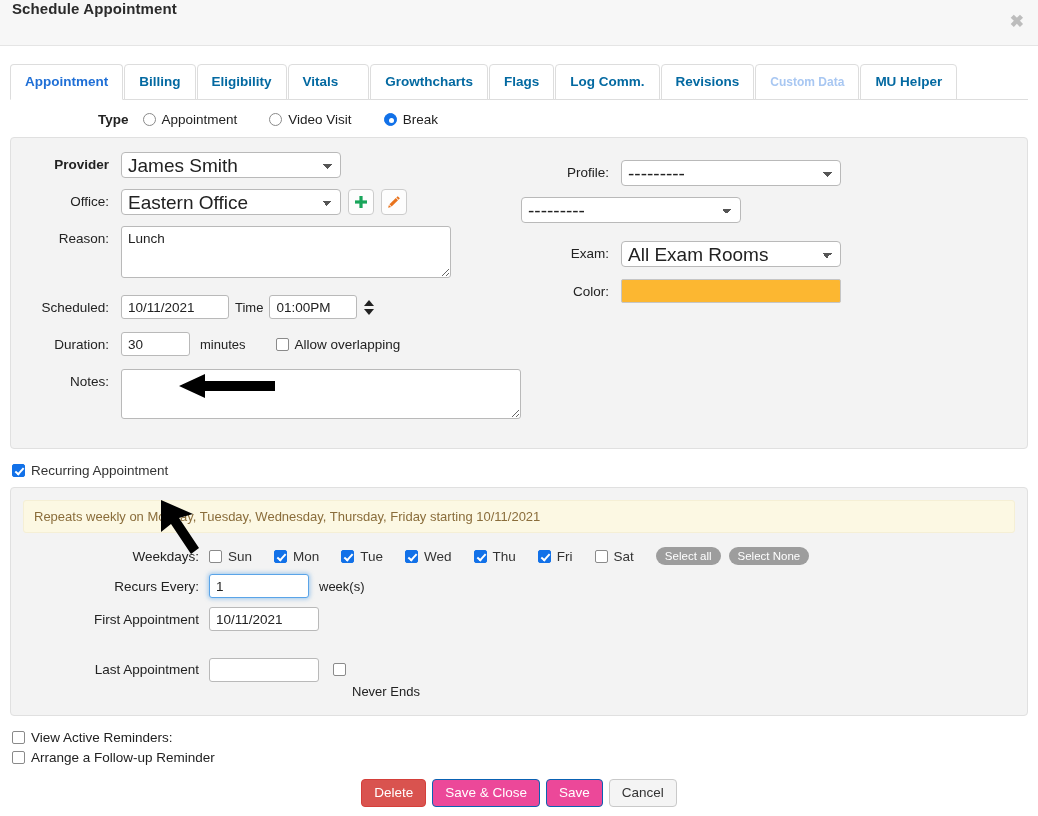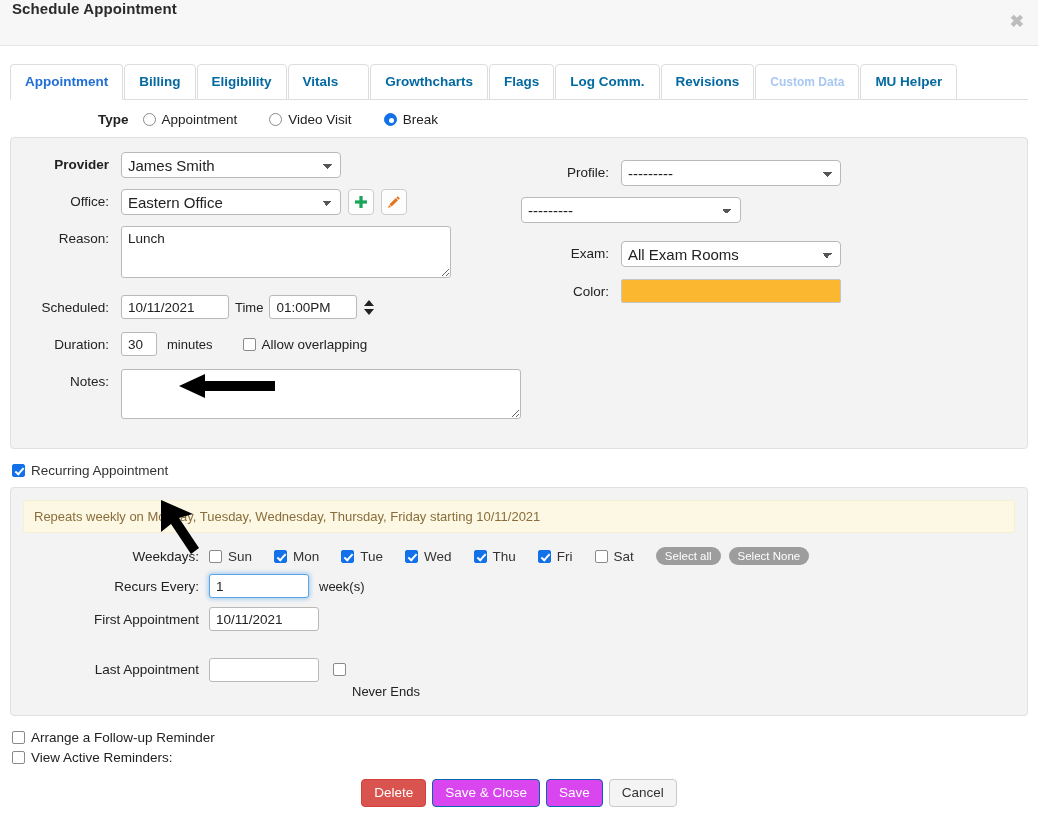--- a/index.html
+++ b/index.html
@@ -103,21 +103,21 @@
   .frm-row { display:flex; align-items:flex-start; margin-bottom:11px; }
   .frm-lbl {
     width: 100px; flex:none; text-align:right; padding-right:12px;
     font-size:13.5px; color:#222; line-height:26px;
   }
   .frm-lbl.bold { font-weight:bold; }
   .frm-lbl.two { line-height:19px; padding-top:4px; }
 
   select.ctl {
     height:26px; border:1px solid #b9b9b9; border-radius:4px;
-    background:#fff; font-size:15px; font-family:"Liberation Sans", sans-serif;
+    background:#fff; font-size:19px; font-family:"Liberation Sans", sans-serif;
     color:#222; padding:2px 22px 2px 6px;
     -webkit-appearance:none; appearance:none;
     background-image: linear-gradient(45deg, transparent 50%, #555 50%),
                       linear-gradient(135deg, #555 50%, transparent 50%);
     background-position: calc(100% - 13px) 11px, calc(100% - 8px) 11px;
     background-size: 5px 5px, 5px 5px;
     background-repeat: no-repeat;
   }
   select.w-prov { width: 220px; }
   select.w-off  { width: 220px; }
@@ -198,21 +198,21 @@
   .foot-checks { margin: 14px 0 0 2px; }
   .foot-checks .cbwrap { margin-bottom:5px; }
   .foot-checks .cbwrap label { font-size:13.5px; }
   .btn-row { display:flex; justify-content:center; gap:6px; margin-top:14px; }
   .btn {
     border:1px solid transparent; border-radius:4px;
     font-size:13.5px; font-family:"Liberation Sans", sans-serif;
     padding:6px 12px; cursor:pointer; line-height:1;
   }
   .btn-danger { background:#d9534f; border-color:#d43f3a; color:#fff; }
-  .btn-primary{ background:#d946ef; border-color:#0a62b3; color:#fff; }
+  .btn-primary{ background:#ec4899; border-color:#0a62b3; color:#fff; }
   .btn-default{ background:#f4f4f4; border-color:#c9c9c9; color:#333; }
 
   
   .anno { position:absolute; pointer-events:none; }
   #anno-reason { left:168px; top:236px; }
   #anno-duration { left:148px; top:360px; }
 </style>
 </head>
 <body>
 
@@ -309,21 +309,21 @@
               <span class="spinner">
                   <i class="up"></i>
                   <i class="dn"></i>
                 </span>
             </div>
           </div>
 
           <div class="frm-row">
             <div class="frm-lbl">Duration:</div>
             <div class="inline">
-              <input class="ctl" style="width: 36px;" value="30">
+              <input class="ctl" style="width: 69px;" value="30">
               <span class="mini-lbl" style="margin-left:10px;">minutes</span>
               <span class="cbwrap" style="margin-left:24px;">
                 <span class="cb"></span>
                 <label>Allow overlapping</label>
               </span>
             </div>
           </div>
 
           <div class="frm-row">
             <div class="frm-lbl">Notes:</div>
@@ -425,25 +425,25 @@
           <span class="cb"></span>
           <label style="font-size:13px;margin-top:44px;">Never Ends</label>
         </span>
       </div>
 
     </div>
 
     <div class="foot-checks">
       <div class="cbwrap">
         <span class="cb"></span>
-        <label>Arrange a Follow-up Reminder</label>
+        <label>View Active Reminders:</label>
       </div>
       <div class="cbwrap">
         <span class="cb"></span>
-        <label>View Active Reminders:</label>
+        <label>Arrange a Follow-up Reminder</label>
       </div>
     </div>
 
     <div class="btn-row">
       <button class="btn btn-danger">Delete</button>
       <button class="btn btn-primary">Save &amp; Close</button>
       <button class="btn btn-primary">Save</button>
       <button class="btn btn-default">Cancel</button>
     </div>
 

